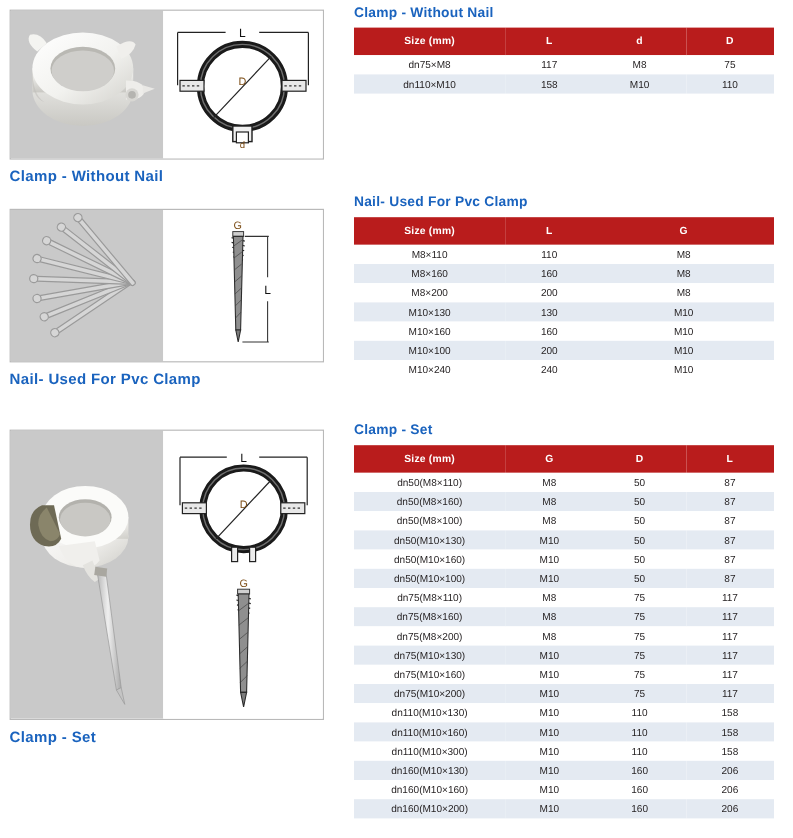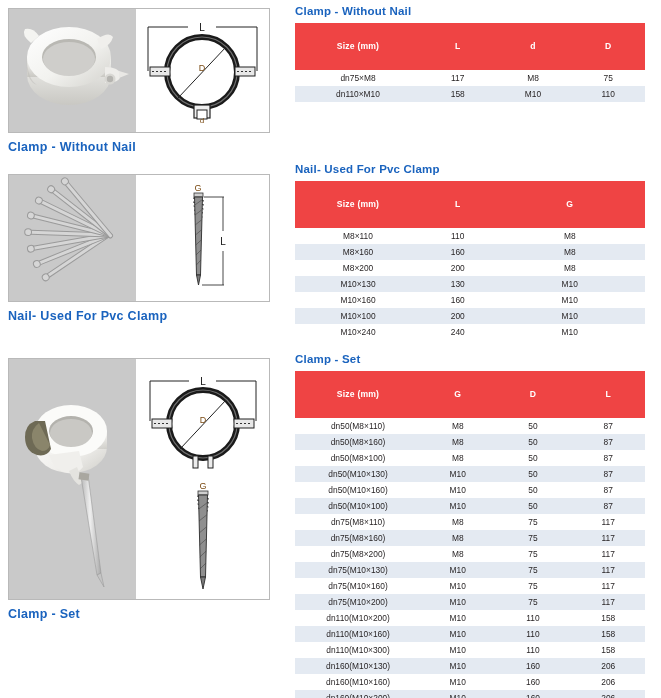--- a/index.html
+++ b/index.html
@@ -65,27 +65,27 @@
     letter-spacing: .2px;
     margin: 0 0 6px 0;
     white-space: nowrap;
   }
   table.spec {
     border-collapse: collapse;
     width: 350px;
     table-layout: fixed;
   }
   table.spec thead th {
-    background: #ef4444;
+    background: #b91c1c;
     color: #ffffff;
     font-size: 8.6px;
     font-weight: bold;
     height: 15px;
     line-height: 15px;
-    padding: 16px;
+    padding: 4px;
     text-align: center;
     letter-spacing: .2px;
   }
   table.spec tbody td {
     font-size: 8.4px;
     color: #231f20;
     height: 16px;
     line-height: 16px;
     padding: 0;
     text-align: center;
@@ -487,21 +487,21 @@
             <td>75</td>
             <td>117</td>
           </tr>
           <tr>
             <td>dn75(M10×200)</td>
             <td>M10</td>
             <td>75</td>
             <td>117</td>
           </tr>
           <tr>
-            <td>dn110(M10×200)</td>
+            <td>dn110(M10×130)</td>
             <td>M10</td>
             <td>110</td>
             <td>158</td>
           </tr>
           <tr>
             <td>dn110(M10×160)</td>
             <td>M10</td>
             <td>110</td>
             <td>158</td>
           </tr>

